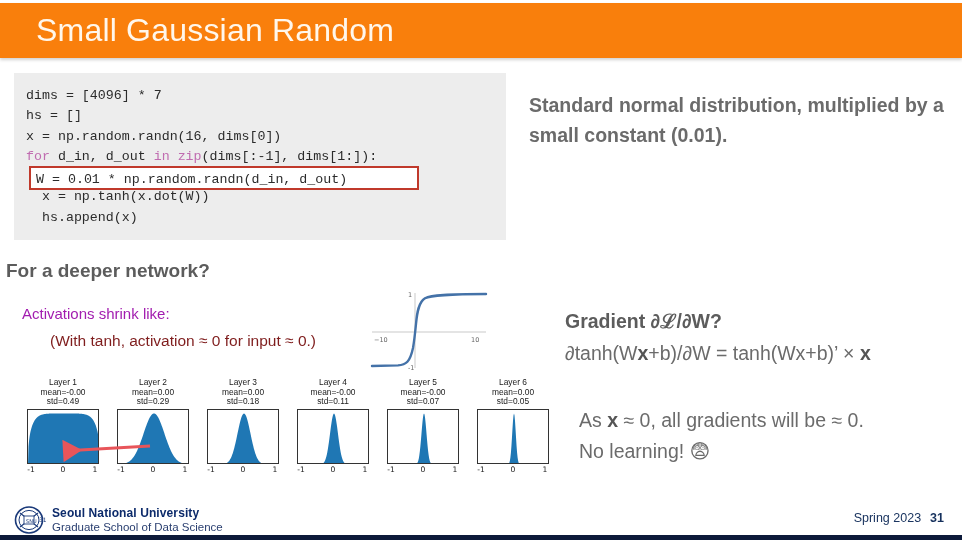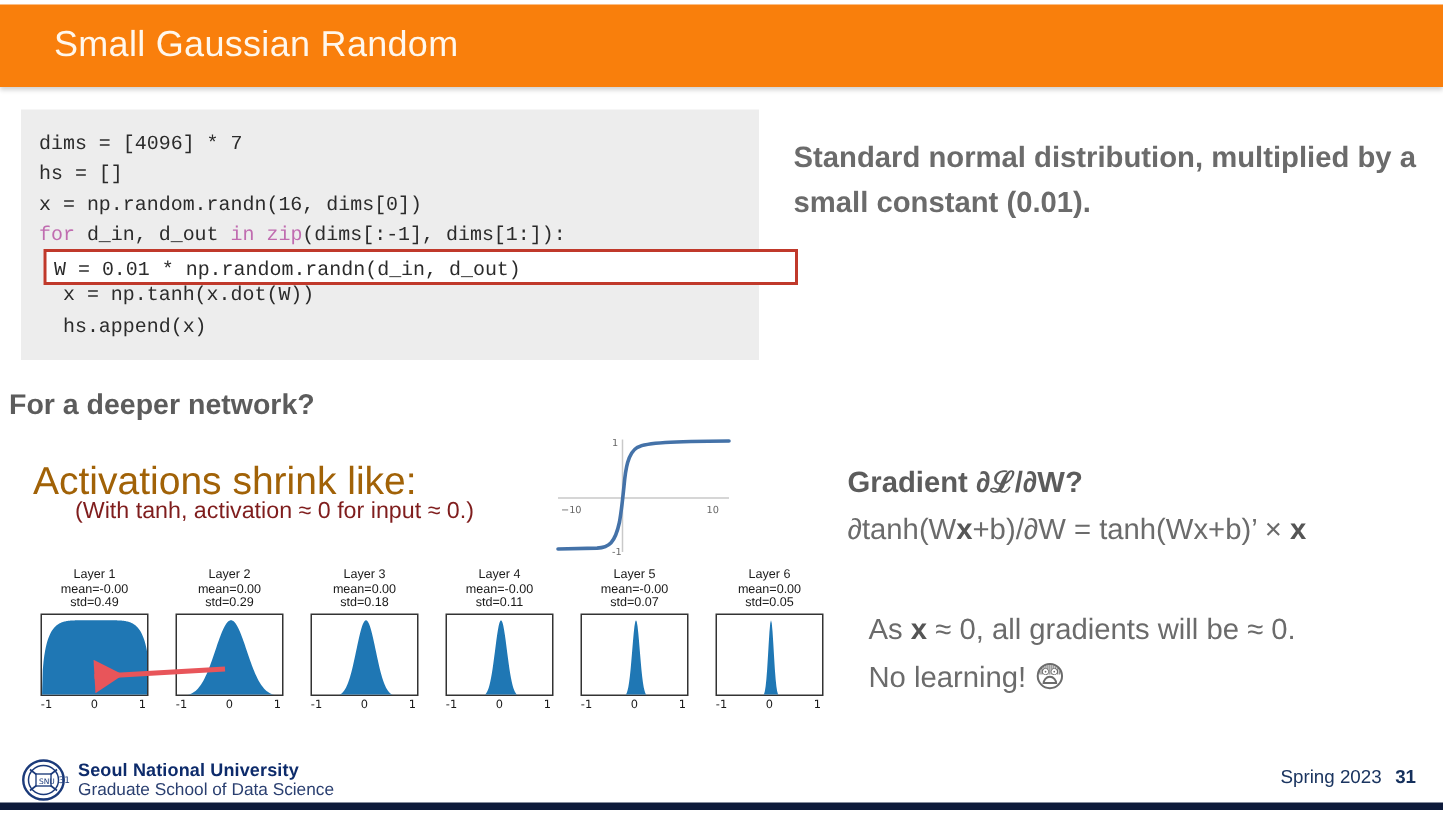--- a/index.html
+++ b/index.html
@@ -23,21 +23,21 @@
     position: absolute;
     left: 0; top: 3px;
     width: 962px; height: 55px;
     background: #F97F0C;
     box-shadow: 0 2px 3px rgba(0,0,0,0.18);
   }
   .titlebar-text {
     position: absolute;
     left: 36px; top: 50%;
     transform: translateY(-52%);
-    font-size: 24px;
+    font-size: 32px;
     font-weight: 400;
     color: #FFF7EC;
     letter-spacing: 0.2px;
     white-space: nowrap;
   }
 
   
   .codeblock {
     position: absolute;
     left: 14px; top: 73px;
@@ -50,21 +50,21 @@
     font-family: "Liberation Mono", "DejaVu Sans Mono", monospace;
     font-size: 13.3px;
     line-height: 20.3px;
     color: #2b2b2b;
     white-space: pre;
   }
   .kw { color: #C06CB0; }
   .code-highlight {
     position: absolute;
     left: 29px; top: 166px;
-    width: 503px; height: 24px;
+    width: 390px; height: 24px;
     border: 2px solid #C0392B;
     background: #ffffff;
     box-sizing: border-box;
   }
   .code-highlight-text {
     position: absolute;
     left: 5px; top: 2px;
     font-family: "Liberation Mono", "DejaVu Sans Mono", monospace;
     font-size: 13.3px;
     line-height: 20px;
@@ -87,22 +87,22 @@
   .deeper-heading {
     position: absolute;
     left: 6px; top: 260px;
     font-size: 19px;
     font-weight: bold;
     color: #5c5c5c;
   }
   .act-line1 {
     position: absolute;
     left: 22px; top: 305px;
-    font-size: 26px;
-    color: #a16207;
+    font-size: 15px;
+    color: #a21caf;
   }
   .act-line2 {
     position: absolute;
     left: 22px; top: 332px;
     font-size: 15.5px;
     color: #7f1d1d;
     margin-left: 28px;
   }
 
   

